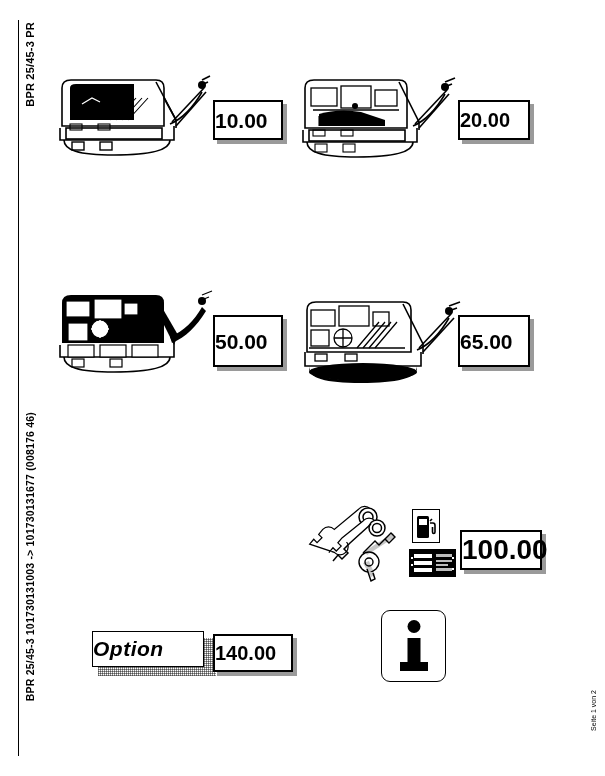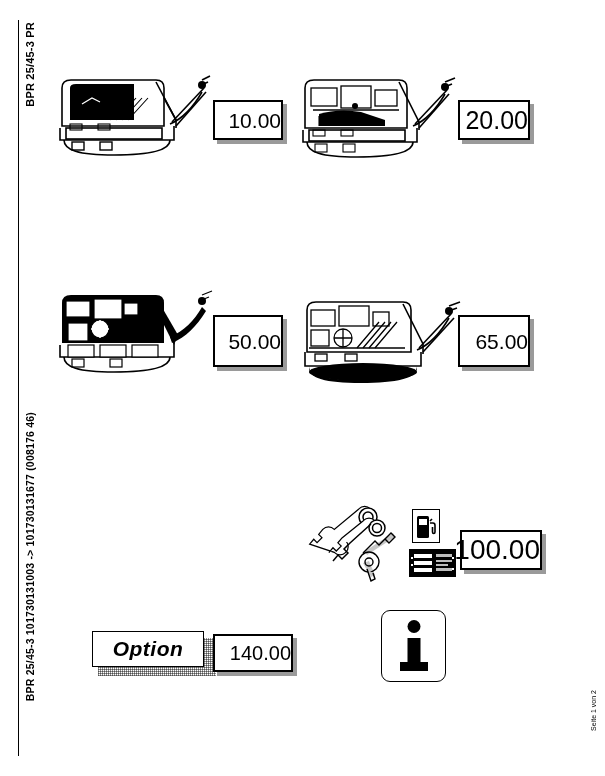--- a/index.html
+++ b/index.html
@@ -36,22 +36,22 @@
     writing-mode:vertical-rl;transform:rotate(180deg);
     font-size:7px;color:#000;white-space:nowrap;
   }
 
   
   .numbox{
     position:absolute;
     border:2px solid #000;
     background:#fff;
     box-shadow:4px 4px 0 0 #9a9a9a;
-    display:flex;align-items:center;justify-content:flex-end;
-    font-weight:normal;
+    display:flex;align-items:center;justify-content:flex-start;
+    font-weight:bold;
     color:#000;
     box-sizing:border-box;
   }
   .numbox span{line-height:1;}
 
   
   .machine{position:absolute;}
   .machine svg{display:block;}
 
   
@@ -60,21 +60,21 @@
     position:absolute;left:6px;top:7px;width:118px;height:38px;
     background:repeating-linear-gradient(
       0deg,#8f8f8f 0px,#8f8f8f 1px,#ffffff 1px,#ffffff 2px),
       repeating-linear-gradient(
       90deg,#8f8f8f 0px,#8f8f8f 1px,#ffffff 1px,#ffffff 2px);
     background-blend-mode:multiply;
   }
   .option-box{
     position:absolute;left:0;top:0;width:112px;height:36px;
     background:#fff;border:1.5px solid #000;
-    display:flex;align-items:center;justify-content:center;
+    display:flex;align-items:center;justify-content:flex-start;
     box-sizing:border-box;
   }
   .option-box span{
     font-weight:bold;font-style:italic;font-size:21px;color:#000;
     letter-spacing:.5px;
   }
 
   
   .info-icon{
     position:absolute;left:381px;top:610px;width:65px;height:72px;
@@ -337,21 +337,21 @@
   <div class="info-icon">
     <div class="info-dot"></div>
     <div class="info-stem"></div>
     <div class="info-base"></div>
   </div>
 
   <div id="numbox-container">
       <div class="numbox" style="left: 213px; top: 100px; width: 70px; height: 40px; font-size: 21px;">
         <span>10.00</span>
       </div>
-      <div class="numbox" style="left: 458px; top: 100px; width: 72px; height: 40px; font-size: 25px; padding-left: 43px;">
+      <div class="numbox" style="left: 458px; top: 100px; width: 72px; height: 40px; font-size: 20px;">
         <span>20.00</span>
       </div>
       <div class="numbox" style="left: 213px; top: 315px; width: 70px; height: 52px; font-size: 21px;">
         <span>50.00</span>
       </div>
       <div class="numbox" style="left: 458px; top: 315px; width: 72px; height: 52px; font-size: 21px;">
         <span>65.00</span>
       </div>
       <div class="numbox" style="left: 460px; top: 530px; width: 82px; height: 40px; font-size: 28px;">
         <span>100.00</span>

